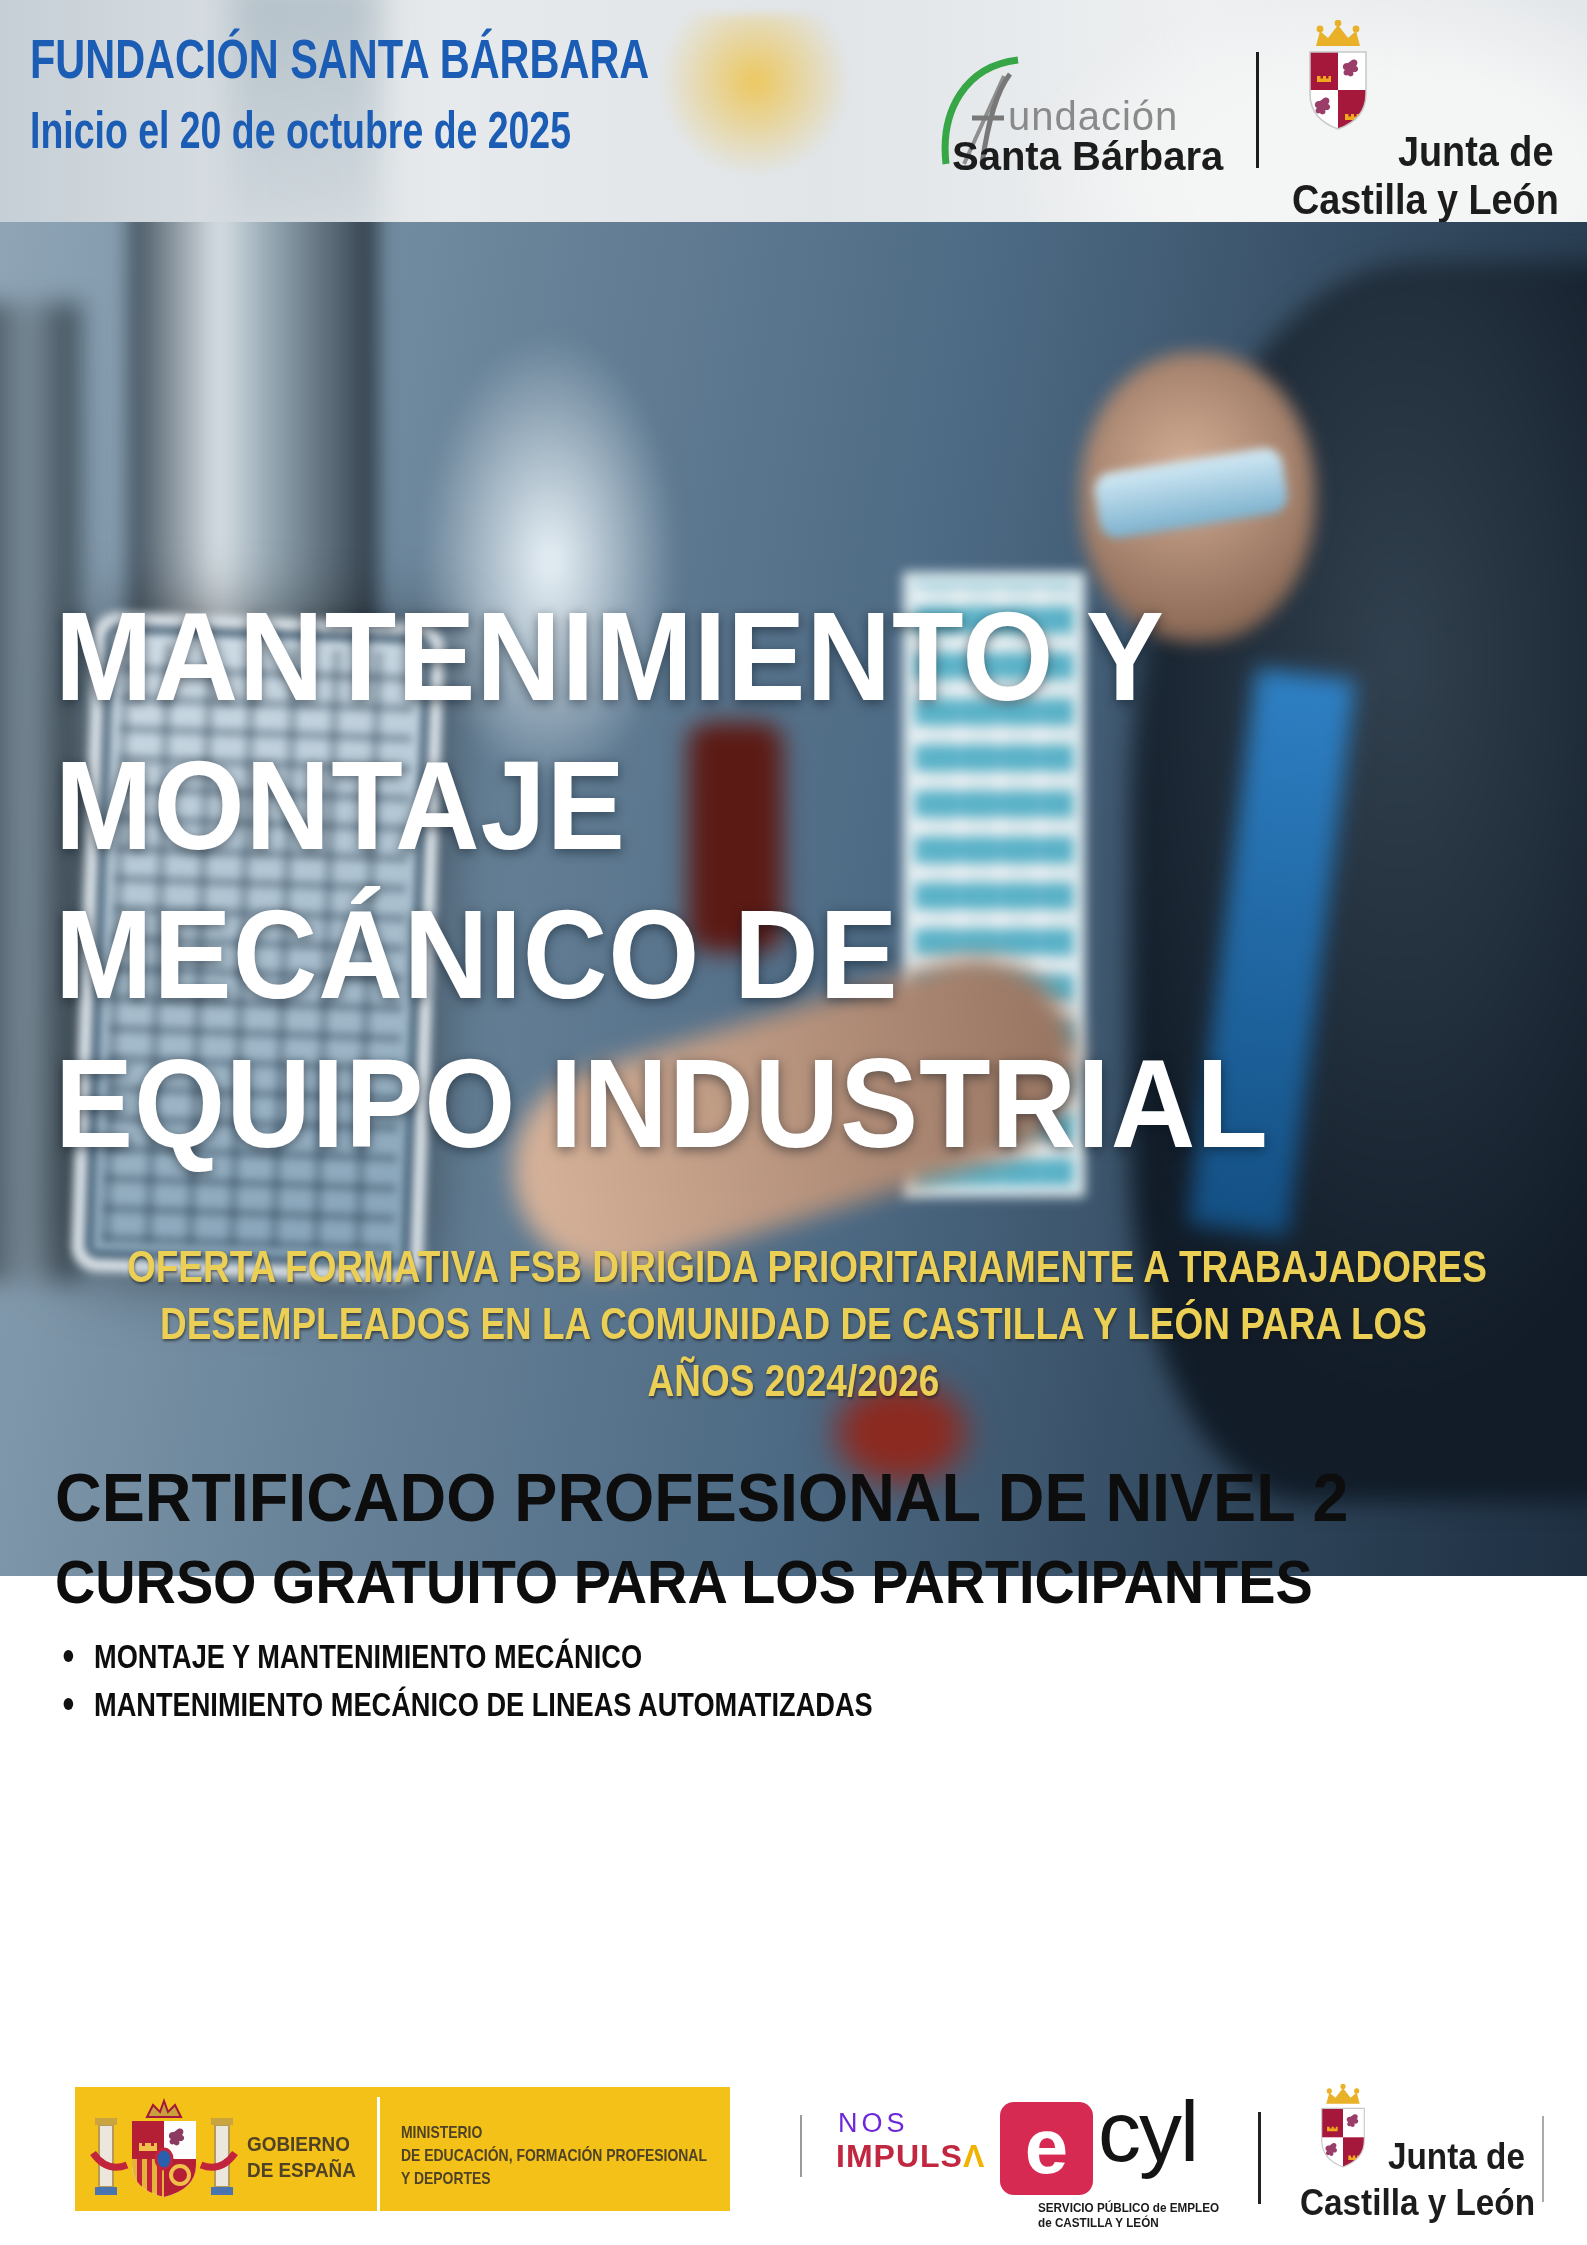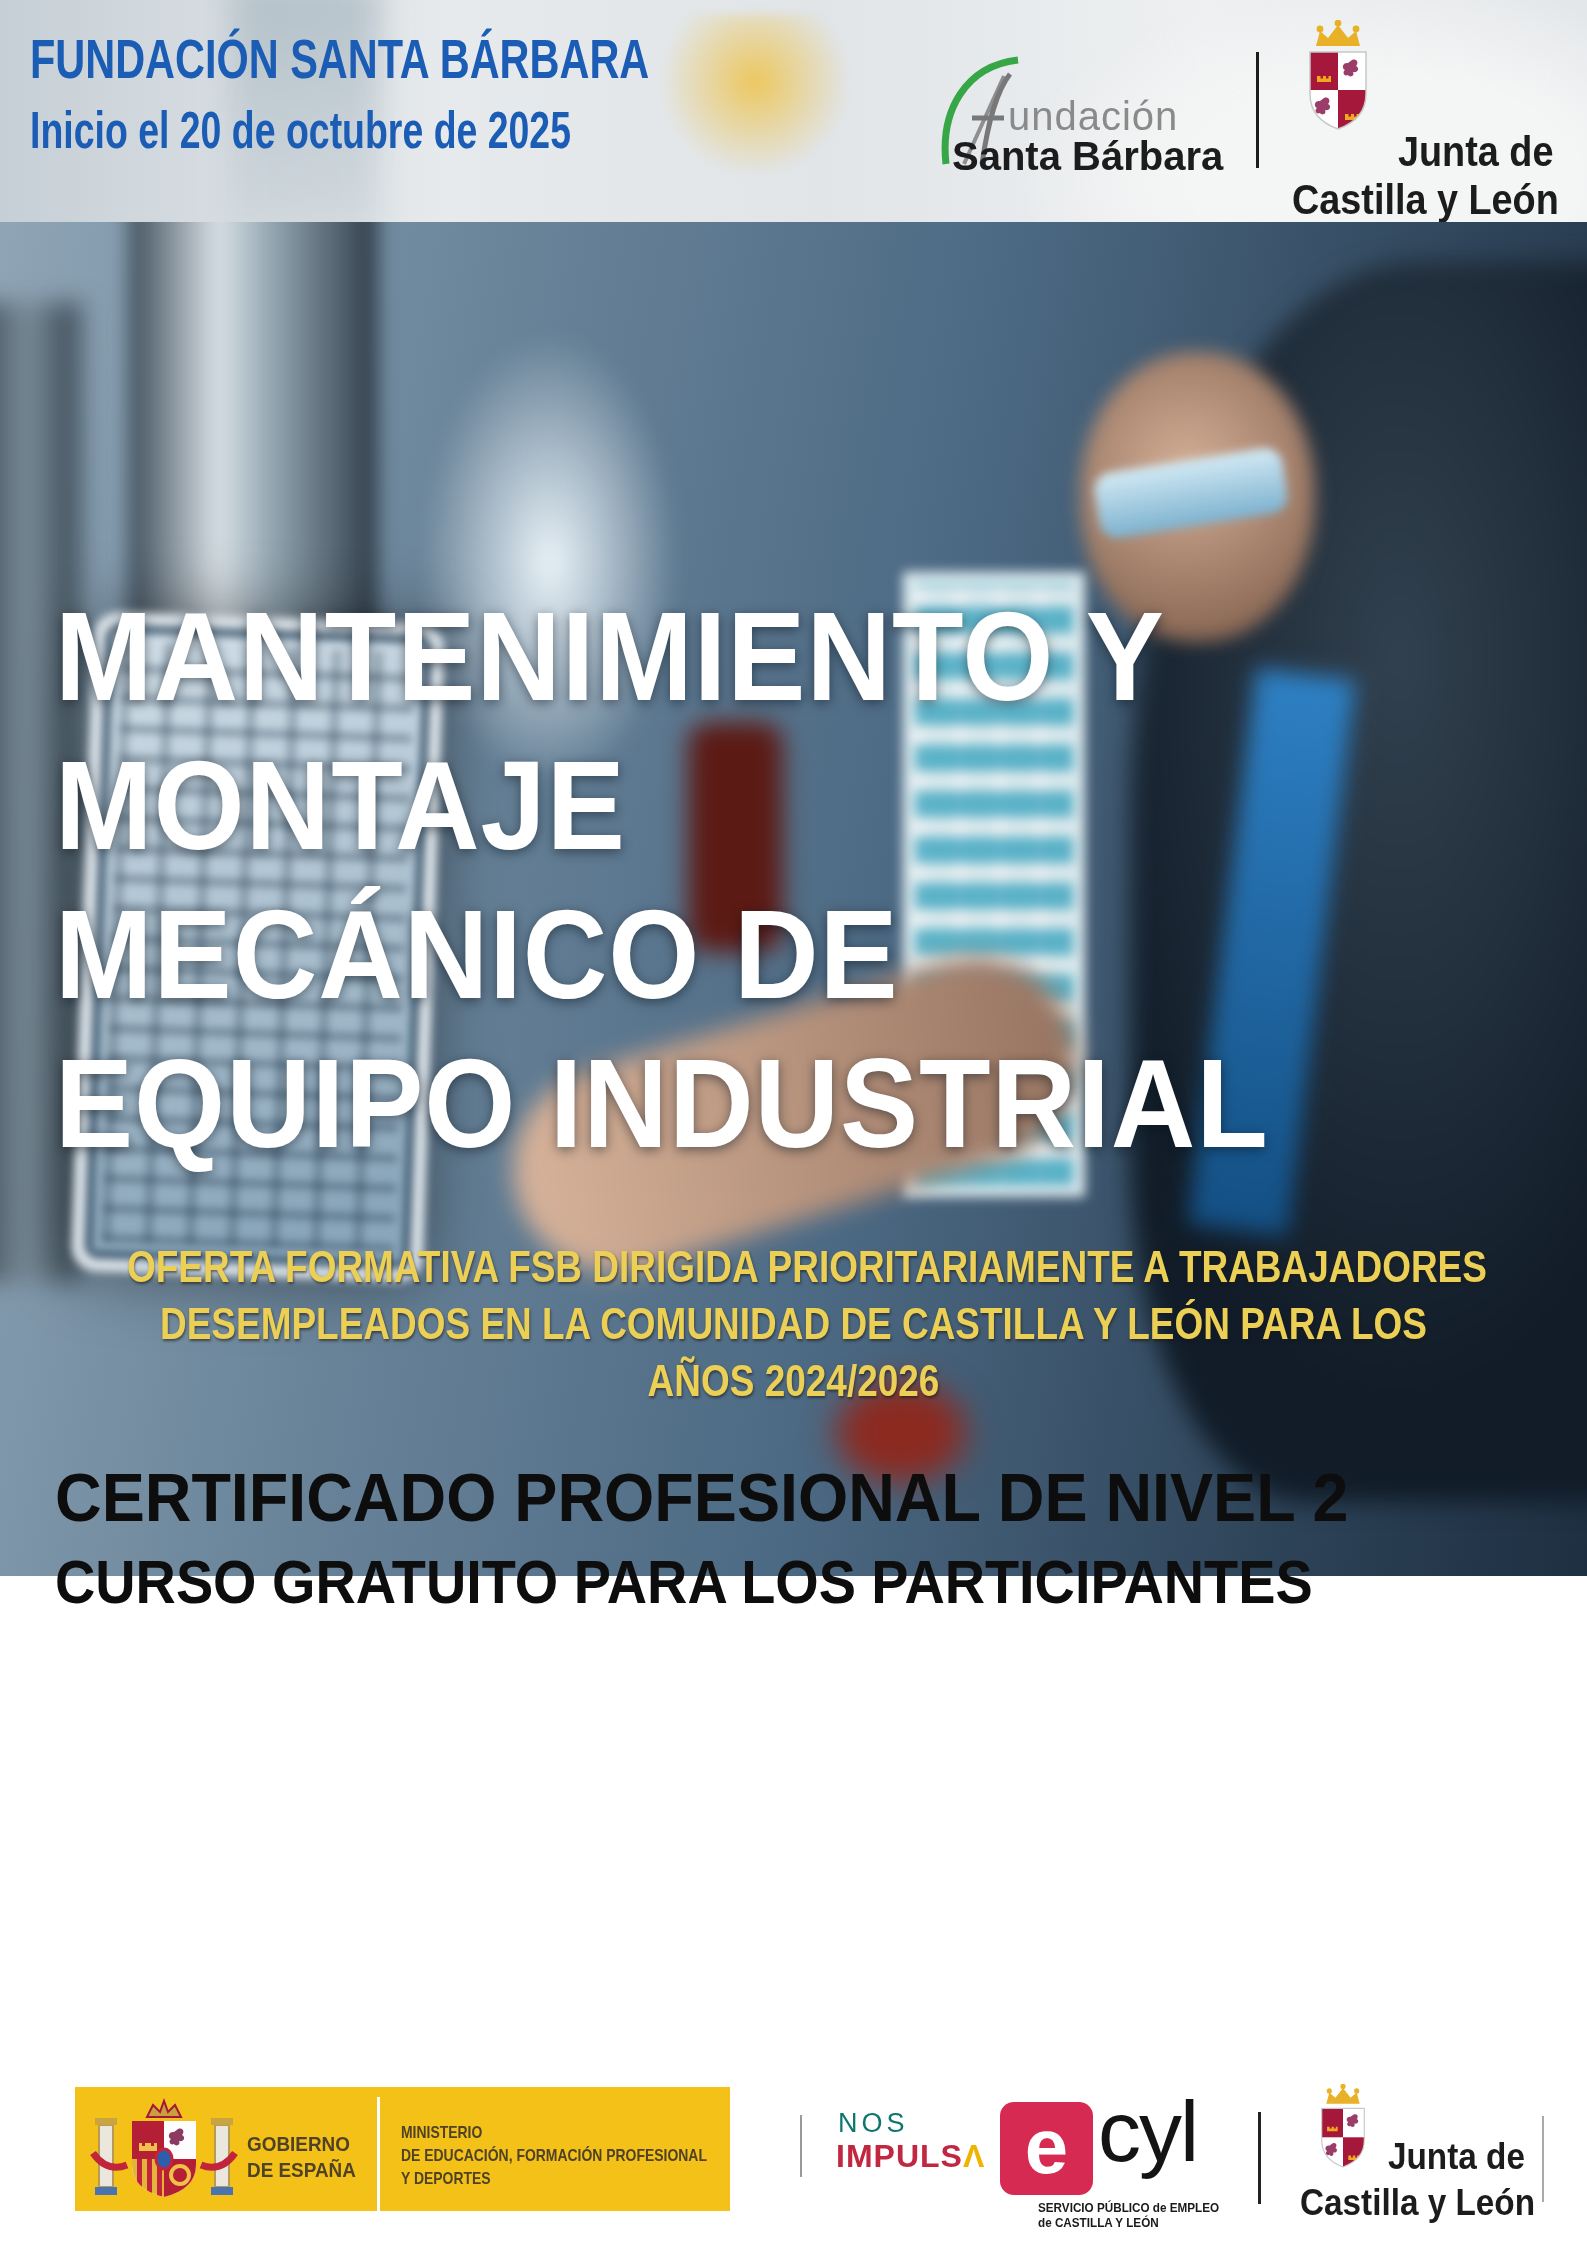--- a/index.html
+++ b/index.html
@@ -92,21 +92,21 @@
   
   .gob-box { position:absolute; left:75px; top:2087px; width:655px; height:124px; background:#f3c117; }
   .gob-arms { position:absolute; left:14px; top:8px; }
   .gob-txt { position:absolute; left:172px; top:44px; font-size:21px; font-weight:bold; color:#4f4226; line-height:26px;
              transform:scaleX(.9); transform-origin:left top; white-space:nowrap; }
   .gob-div { position:absolute; left:302px; top:10px; width:3px; height:121px; background:#ffffff; }
   .min-txt { position:absolute; left:326px; top:34px; font-size:17px; font-weight:bold; color:#4f4226; line-height:23px;
              transform:scaleX(.82); transform-origin:left top; white-space:nowrap; }
 
   .vline-gray1 { position:absolute; left:800px; top:2115px; width:2px; height:62px; background:#9a9a9a; }
-  .nos { position:absolute; left:838px; top:2108px; font-size:27px; color:#0f766e; letter-spacing:4px; }
+  .nos { position:absolute; left:838px; top:2108px; font-size:27px; color:#6d28d9; letter-spacing:4px; }
   .impulsa { position:absolute; left:836px; top:2138px; font-size:32px; font-weight:bold; color:#c22741; letter-spacing:1px; }
   .impulsa .lam { color:#f0b400; }
 
   .ecyl-e { position:absolute; left:1000px; top:2102px; width:93px; height:93px; background:#d62a52; border-radius:14px;
             color:#fff; font-size:78px; font-weight:bold; text-align:center; line-height:88px; }
   .ecyl-cyl { position:absolute; left:1098px; top:2082px; font-size:86px; font-weight:500; color:#141414; letter-spacing:-2px;text-align:center; }
   .ecyl-sub { position:absolute; left:1038px; top:2200px; font-size:13px; font-weight:bold; color:#1a1a1a; line-height:15px;
               transform:scaleX(.9); transform-origin:left top; white-space:nowrap; }
 
   .vline-black { position:absolute; left:1258px; top:2112px; width:3px; height:92px; background:#222; }
@@ -199,20 +199,24 @@
     <div class="hero-sub">
       <div>OFERTA FORMATIVA FSB DIRIGIDA PRIORITARIAMENTE A TRABAJADORES</div>
       <div>DESEMPLEADOS EN LA COMUNIDAD DE CASTILLA Y LEÓN PARA LOS</div>
       <div>AÑOS 2024/2026</div>
     </div>
   </div>
 
   <div class="c-h1">CERTIFICADO PROFESIONAL DE NIVEL 2</div>
   <div class="c-h2">CURSO GRATUITO PARA LOS PARTICIPANTES</div>
 
+  <ul class="bullets">
+    <li>MONTAJE Y MANTENIMIENTO MECÁNICO</li>
+    <li>MANTENIMIENTO MECÁNICO DE LINEAS AUTOMATIZADAS</li>
+  </ul>
 
 
 
   <div class="gob-box">
     <svg class="gob-arms" width="150" height="124" viewBox="0 0 150 124">
       <rect x="10" y="30" width="14" height="62" fill="#ece7dd" stroke="#b59b57" stroke-width="2"></rect>
       <rect x="6" y="23" width="22" height="7" fill="#caa53f"></rect>
       <rect x="6" y="92" width="22" height="8" fill="#4a74b0"></rect>
       <rect x="126" y="30" width="14" height="62" fill="#ece7dd" stroke="#b59b57" stroke-width="2"></rect>
       <rect x="122" y="23" width="22" height="7" fill="#caa53f"></rect>

